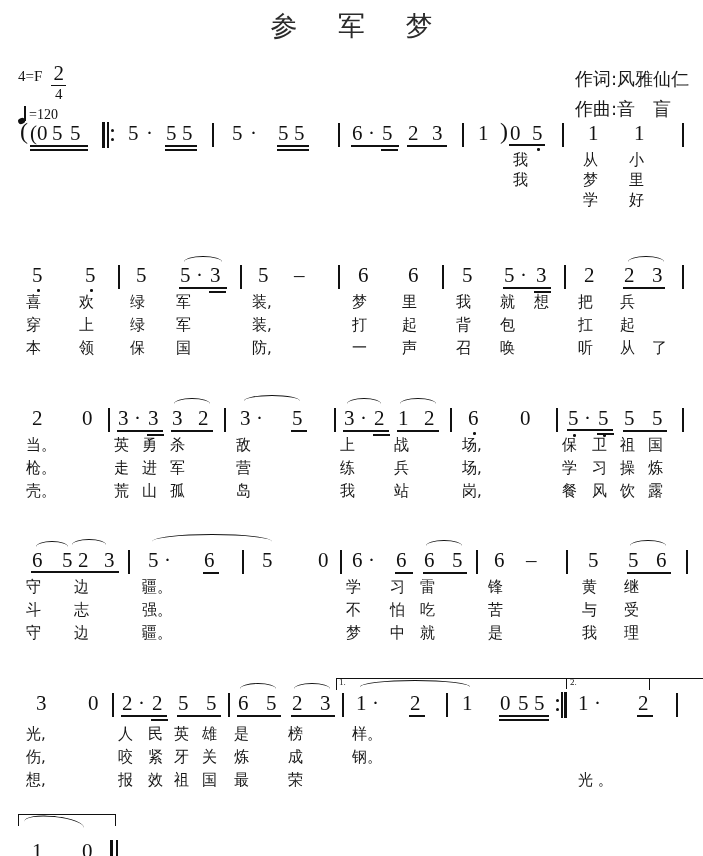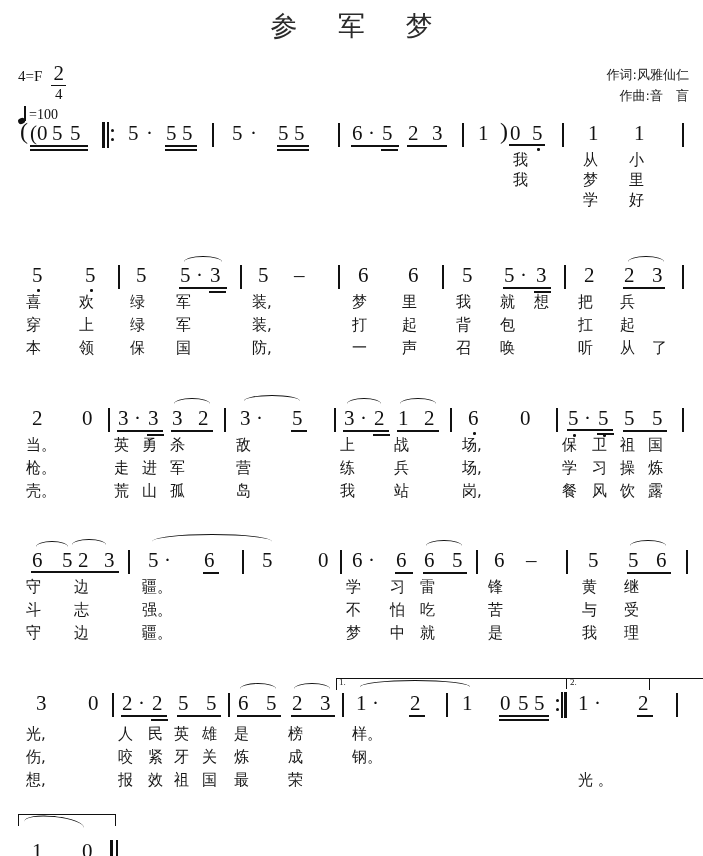--- a/index.html
+++ b/index.html
@@ -95,22 +95,22 @@
     bottom: 3px;
     width: 1.5px;
     height: 15px;
     background: #111;
   }
 
   #meta-right {
     position: absolute;
     right: 14px;
     top: 64px;
-    text-align: right;
-    font-size: 13px;
+    text-align: left;
+    font-size: 18px;
     line-height: 1.65;
     font-family: "DejaVu Sans", "Liberation Sans", sans-serif;
     color: #1a1a1a;
   }
 
   
   .system {
     position: absolute;
     left: 0;
     width: 703px;
@@ -245,21 +245,21 @@
       <span class="num">2</span>
       <span class="bar"></span>
       <span class="den">4</span>
     </span>
   </div>
   <div class="tempo-row">
     <span class="quarter-note">
       <span class="head"></span>
         <span class="stem"></span>
     </span>
-    <span>=100</span>
+    <span>=120</span>
   </div>
 </div>
 
 <div id="meta-right">
   <div>作词:风雅仙仁</div>
   <div>作曲:音　盲</div>
 </div>
 
 <div class="system" style="top:118px;">
   <div class="note-row">

